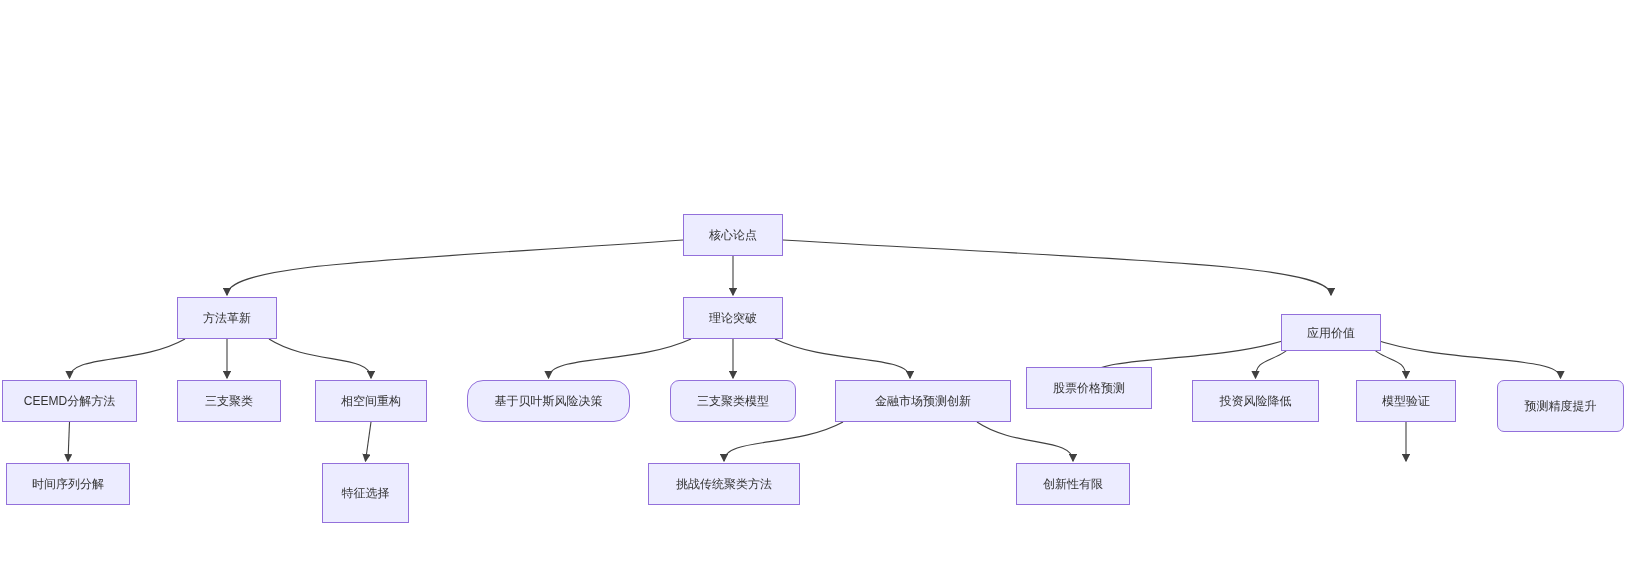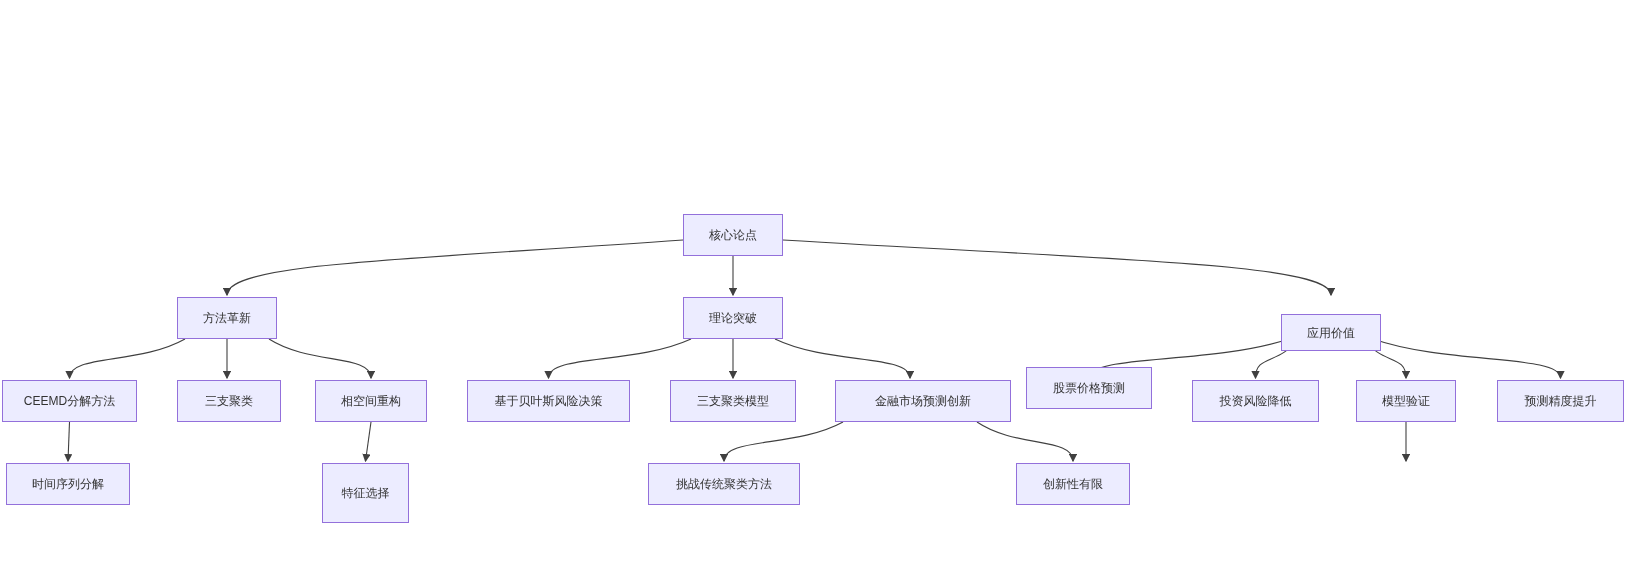--- a/index.html
+++ b/index.html
@@ -76,24 +76,24 @@
       </g>
   </svg>
 
 <div class="node" style="left: 683px; top: 214px; width: 100px; height: 42px;">核心论点</div>
     <div class="node" style="left: 177px; top: 297px; width: 100px; height: 42px;">方法革新</div>
     <div class="node" style="left: 683px; top: 297px; width: 100px; height: 42px;">理论突破</div>
     <div class="node" style="left: 1281px; top: 314px; width: 100px; height: 37px;">应用价值</div>
     <div class="node" style="left: 2px; top: 380px; width: 135px; height: 42px;">CEEMD分解方法</div>
     <div class="node" style="left: 177px; top: 380px; width: 104px; height: 42px;">三支聚类</div>
     <div class="node" style="left: 315px; top: 380px; width: 112px; height: 42px;">相空间重构</div>
-    <div class="node" style="left: 467px; top: 380px; width: 163px; height: 42px;">基于贝叶斯风险决策</div>
-    <div class="node" style="left: 670px; top: 380px; width: 126px; height: 42px;">三支聚类模型</div>
+    <div class="node" style="left: 467px; top: 380px; width: 163px; height: 42px; border-radius: 16px;">基于贝叶斯风险决策</div>
+    <div class="node" style="left: 670px; top: 380px; width: 126px; height: 42px; border-radius: 9px;">三支聚类模型</div>
     <div class="node" style="left: 835px; top: 380px; width: 176px; height: 42px;">金融市场预测创新</div>
     <div class="node" style="left: 1026px; top: 367px; width: 126px; height: 42px;">股票价格预测</div>
     <div class="node" style="left: 1192px; top: 380px; width: 127px; height: 42px;">投资风险降低</div>
     <div class="node" style="left: 1356px; top: 380px; width: 100px; height: 42px;">模型验证</div>
-    <div class="node" style="left: 1497px; top: 380px; width: 127px; height: 42px;">预测精度提升</div>
+    <div class="node" style="left: 1497px; top: 380px; width: 127px; height: 52px; border-radius: 7px;">预测精度提升</div>
     <div class="node" style="left: 6px; top: 463px; width: 124px; height: 42px;">时间序列分解</div>
     <div class="node" style="left: 322px; top: 463px; width: 87px; height: 60px;">特征选择</div>
     <div class="node" style="left: 648px; top: 463px; width: 152px; height: 42px;">挑战传统聚类方法</div>
     <div class="node" style="left: 1016px; top: 463px; width: 114px; height: 42px;">创新性有限</div>
   </div>
 
 </body></html>

